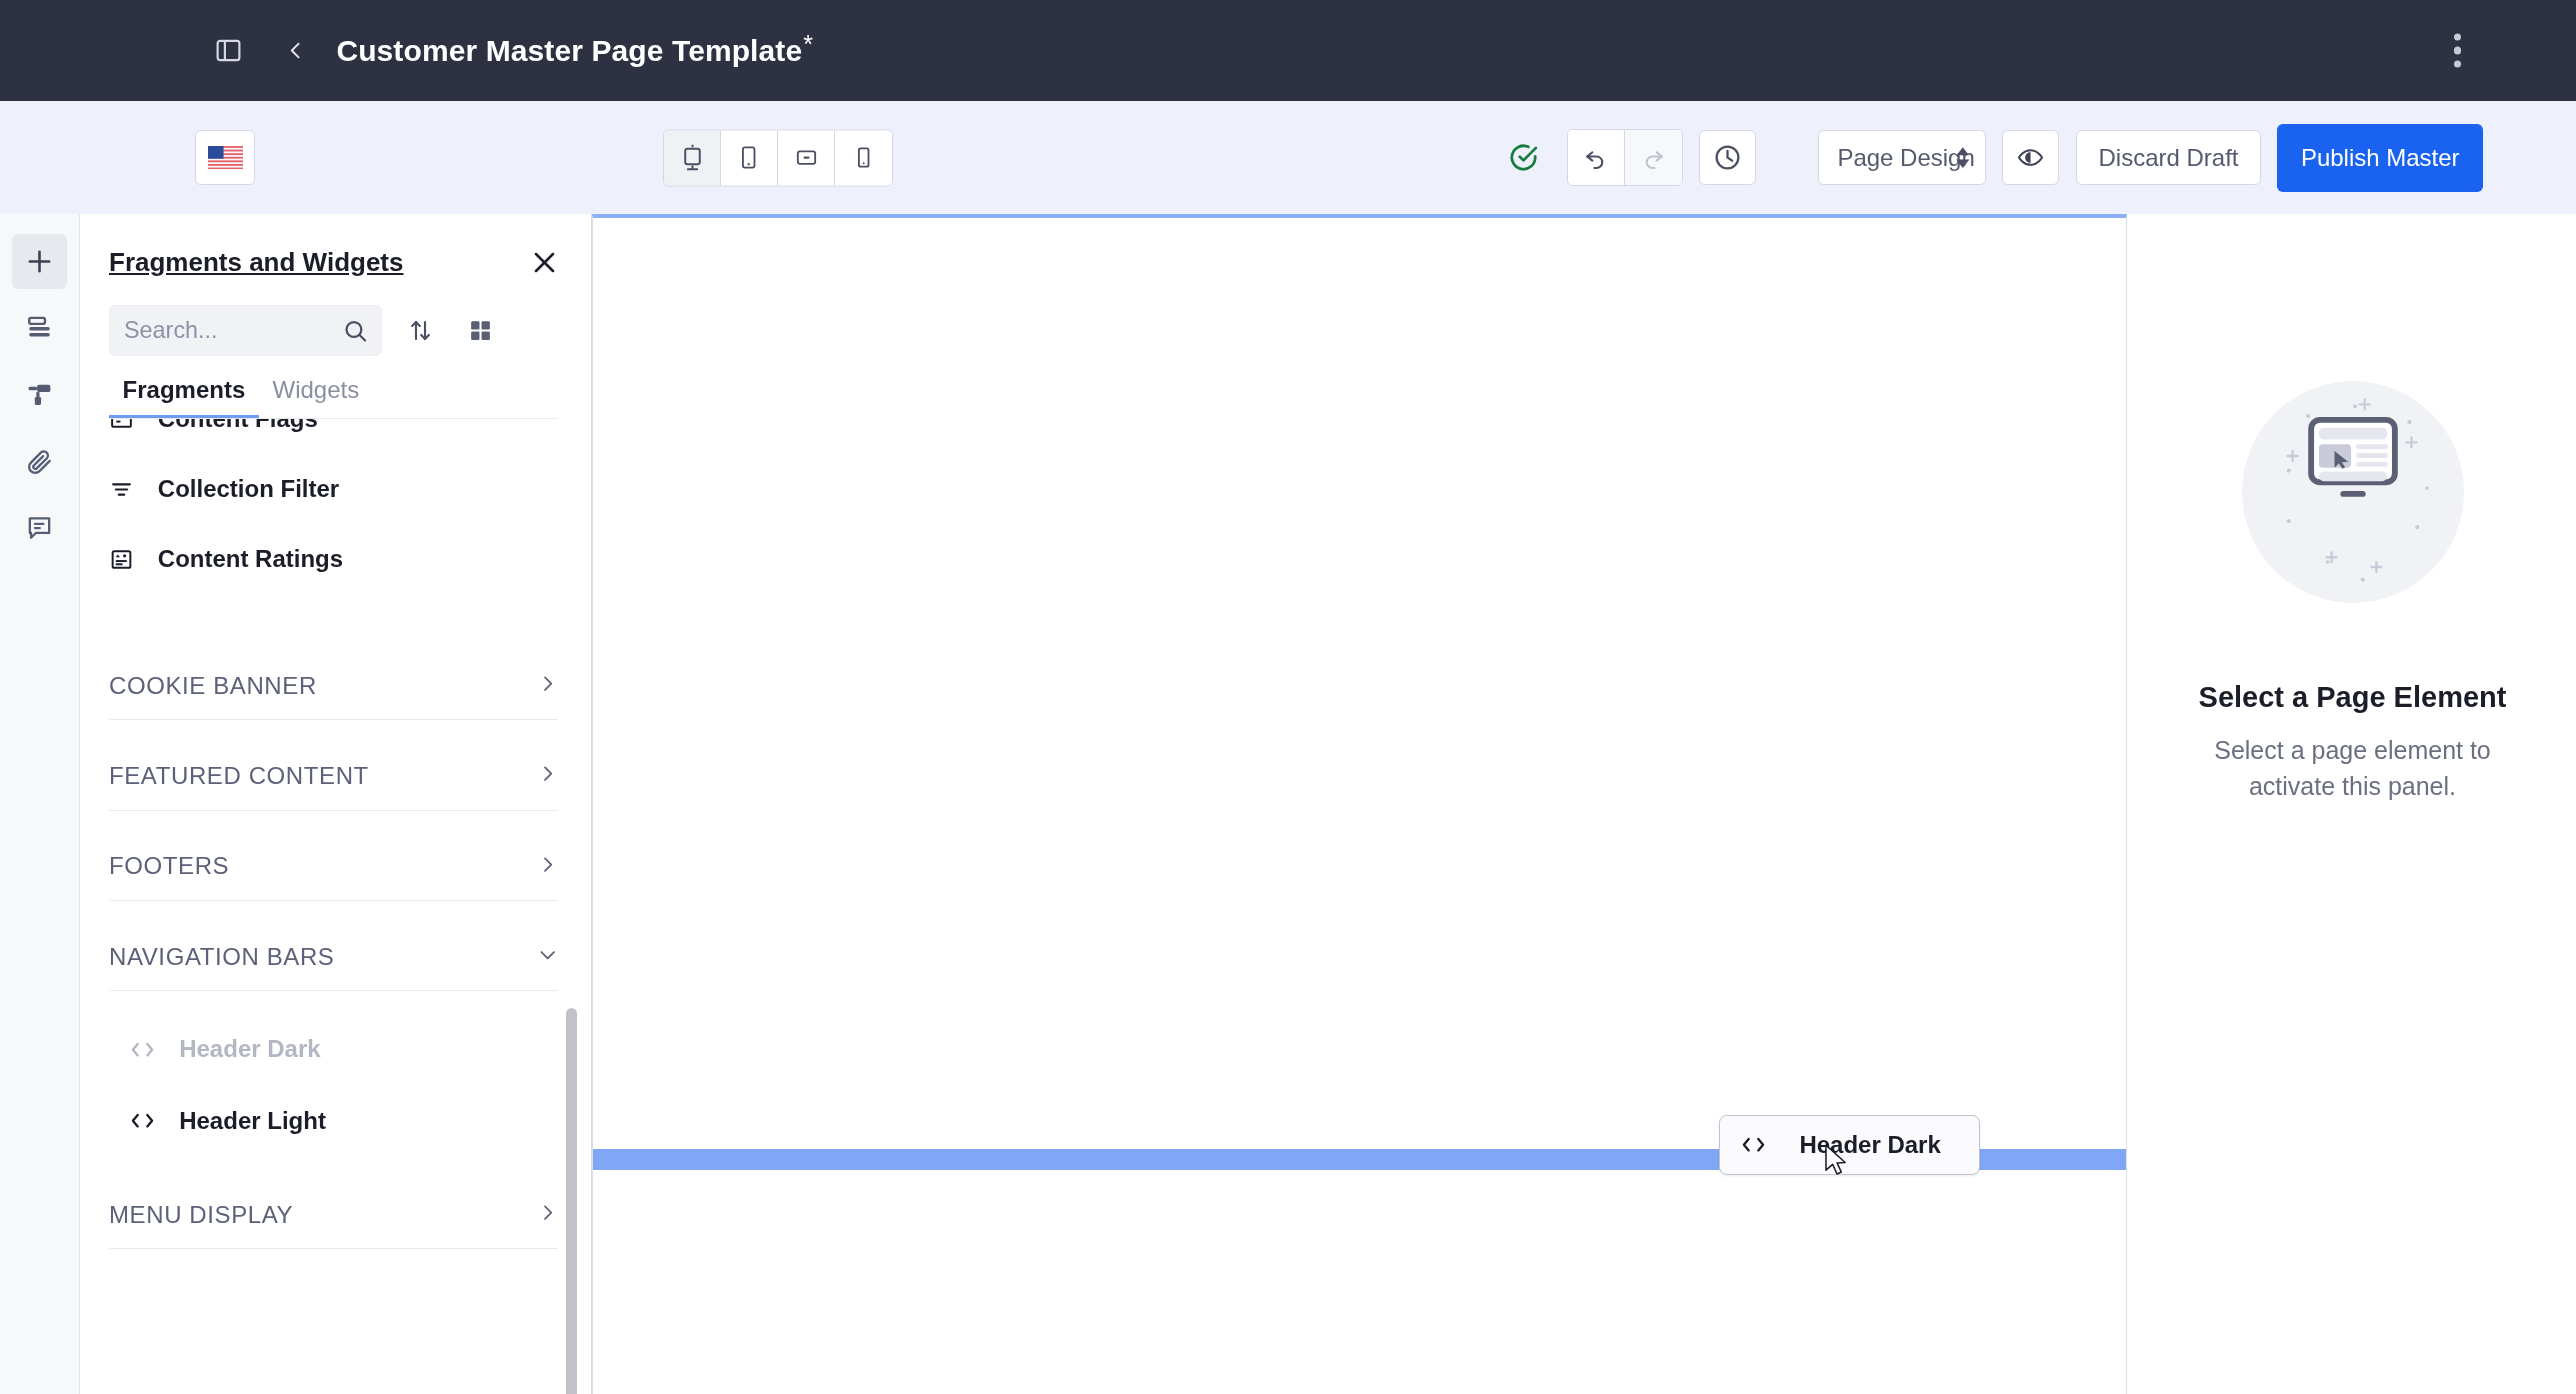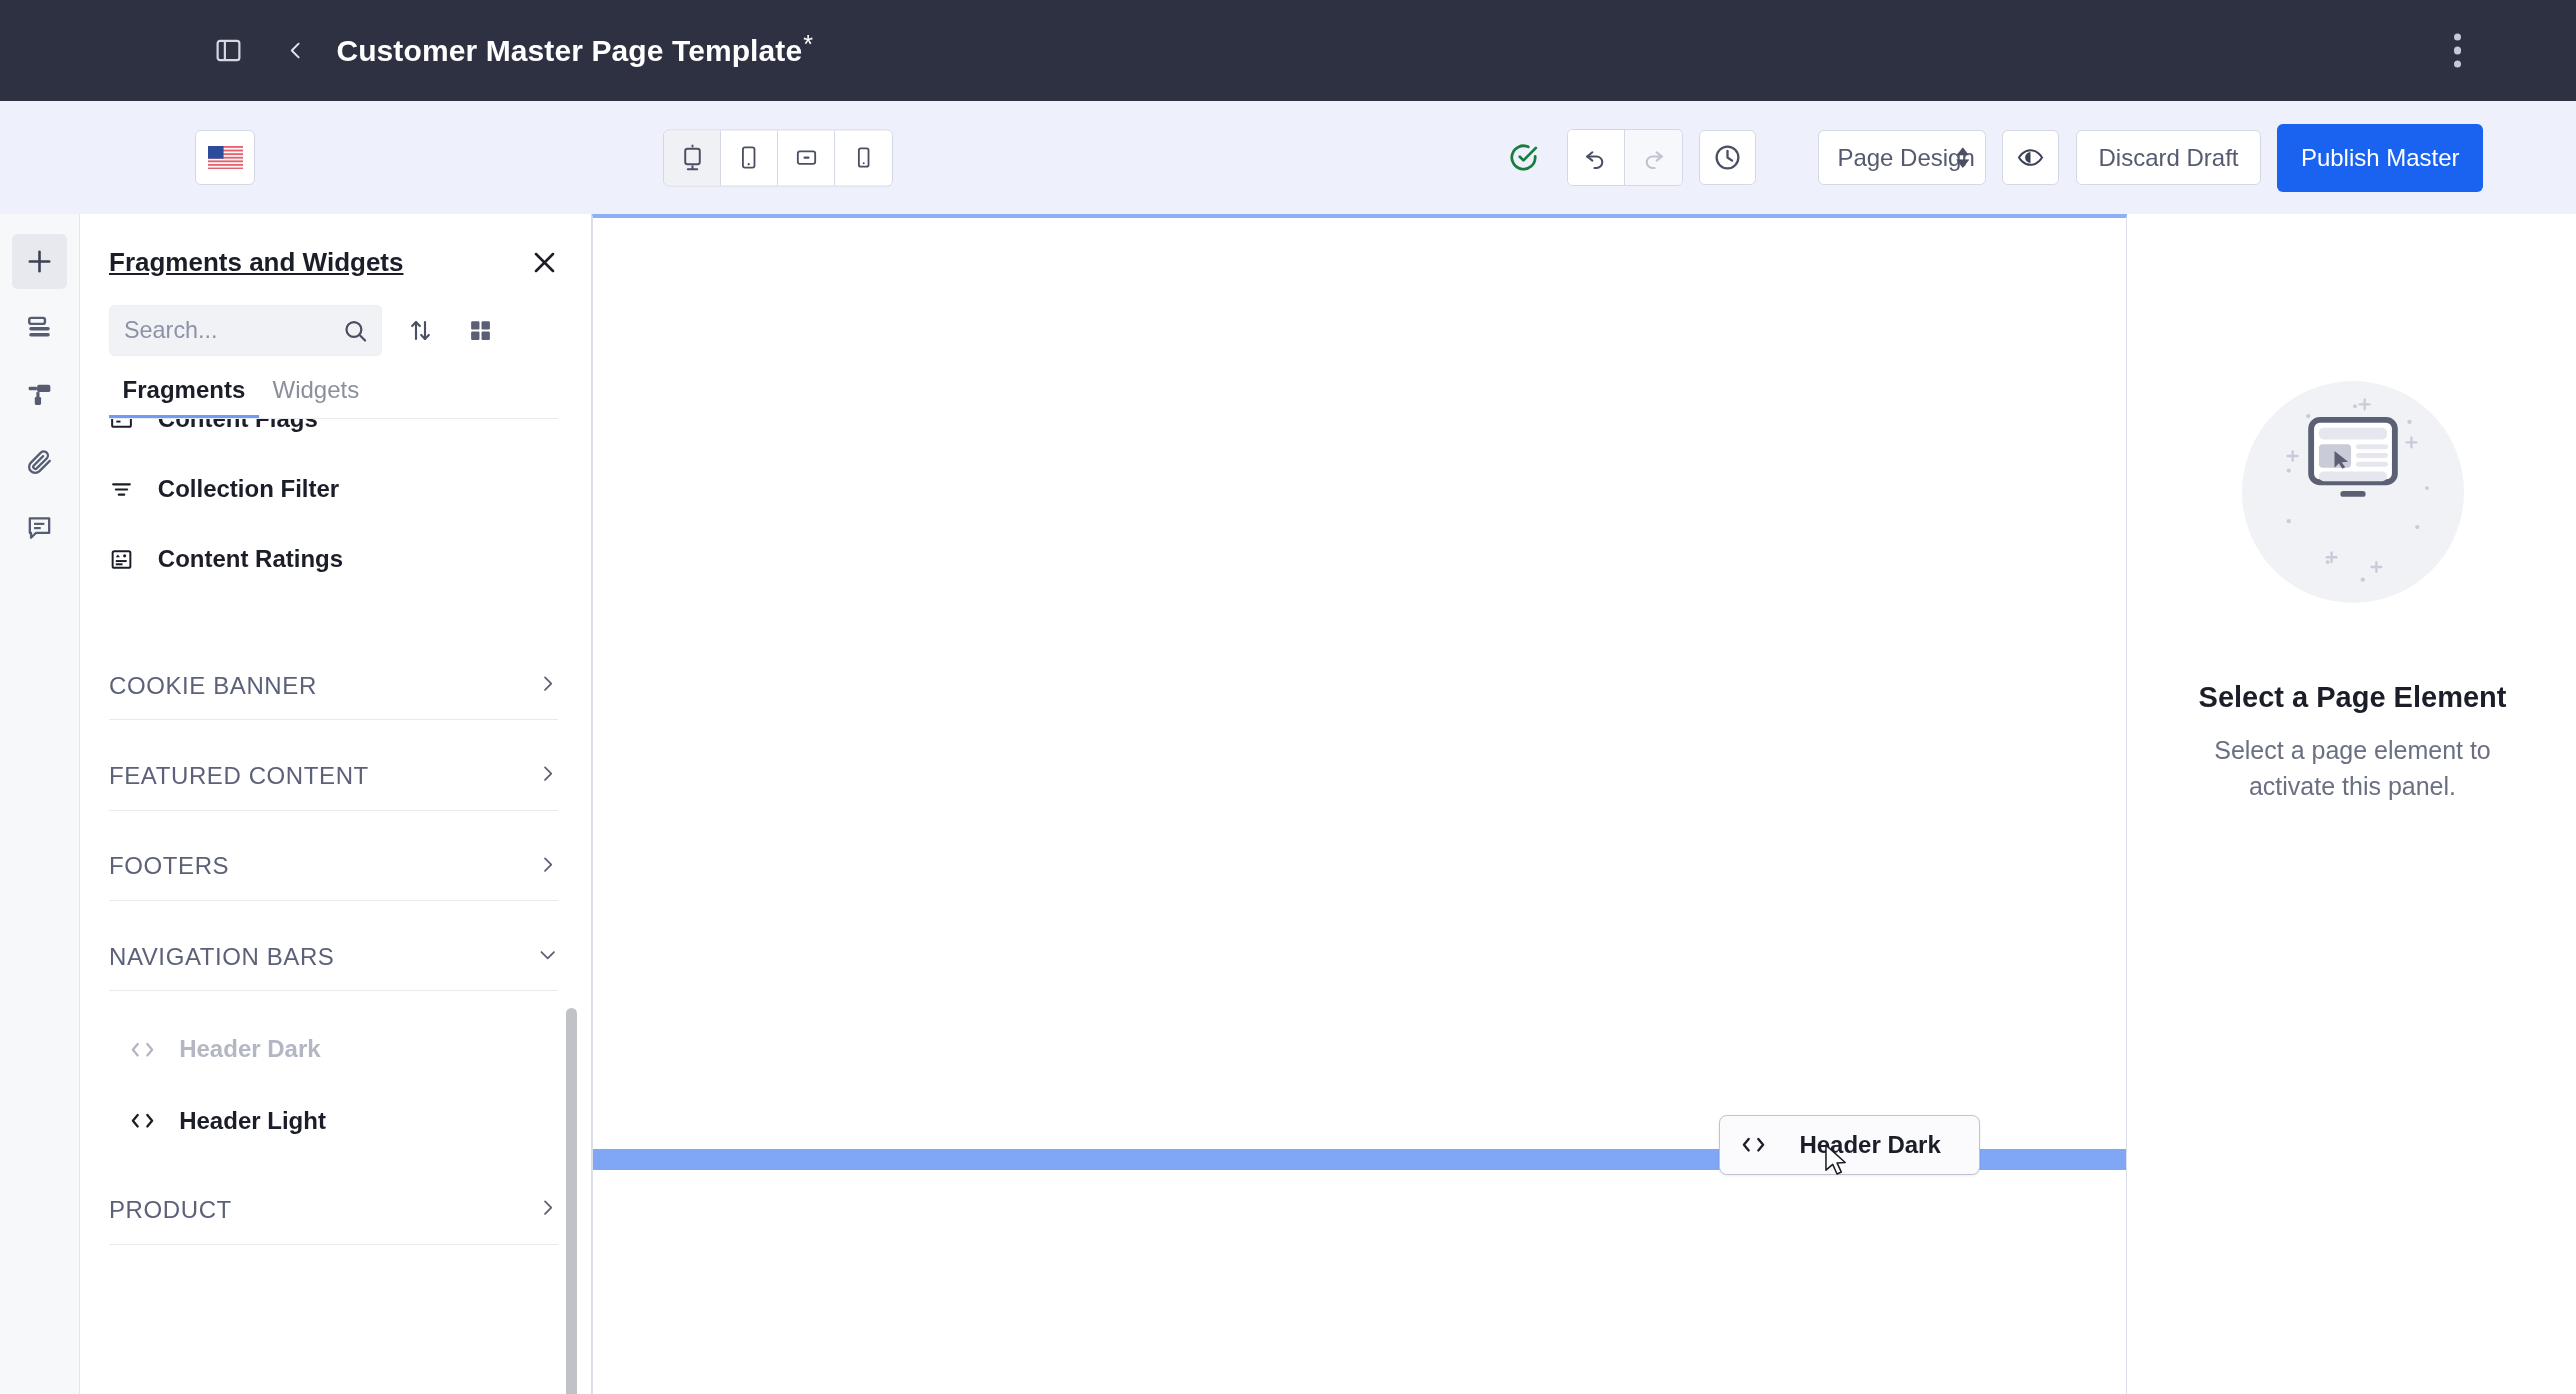--- a/index.html
+++ b/index.html
@@ -532,29 +532,29 @@
         <div class="frag-item" style="margin-top:5.8px; padding-left:21.4px;">
           <span class="fi-icon">
             <svg width="25" height="21.4" viewBox="0 0 26 22" fill="none" stroke="#1b1d28" stroke-width="2.4" stroke-linecap="round" stroke-linejoin="round">
               <polyline points="8 5 3 11 8 17"></polyline>
                 <polyline points="18 5 23 11 18 17"></polyline>
             </svg>
           </span>
           <span class="fi-label">Header Light</span>
         </div>
 
-
-        <div class="group-header" style="margin-top:22.4px;">
-          <span class="gh-label">PRODUCT</span>
+        <div class="group-header" style="margin-top:27px;">
+          <span class="gh-label">MENU DISPLAY</span>
           <span>
             <svg width="21.4" height="21.4" viewBox="0 0 24 24" fill="none" stroke="#5c6179" stroke-width="2" stroke-linecap="round" stroke-linejoin="round">
                 <polyline points="9 5 16 12 9 19"></polyline>
               </svg>
           </span>
         </div>
+
       </div>
 
       <div class="panel-scrollbar">
         <div class="thumb" style="top:589px; height:584px;"></div>
       </div>
     </div>
   </div>
 
   <div class="canvas-wrap">
 

